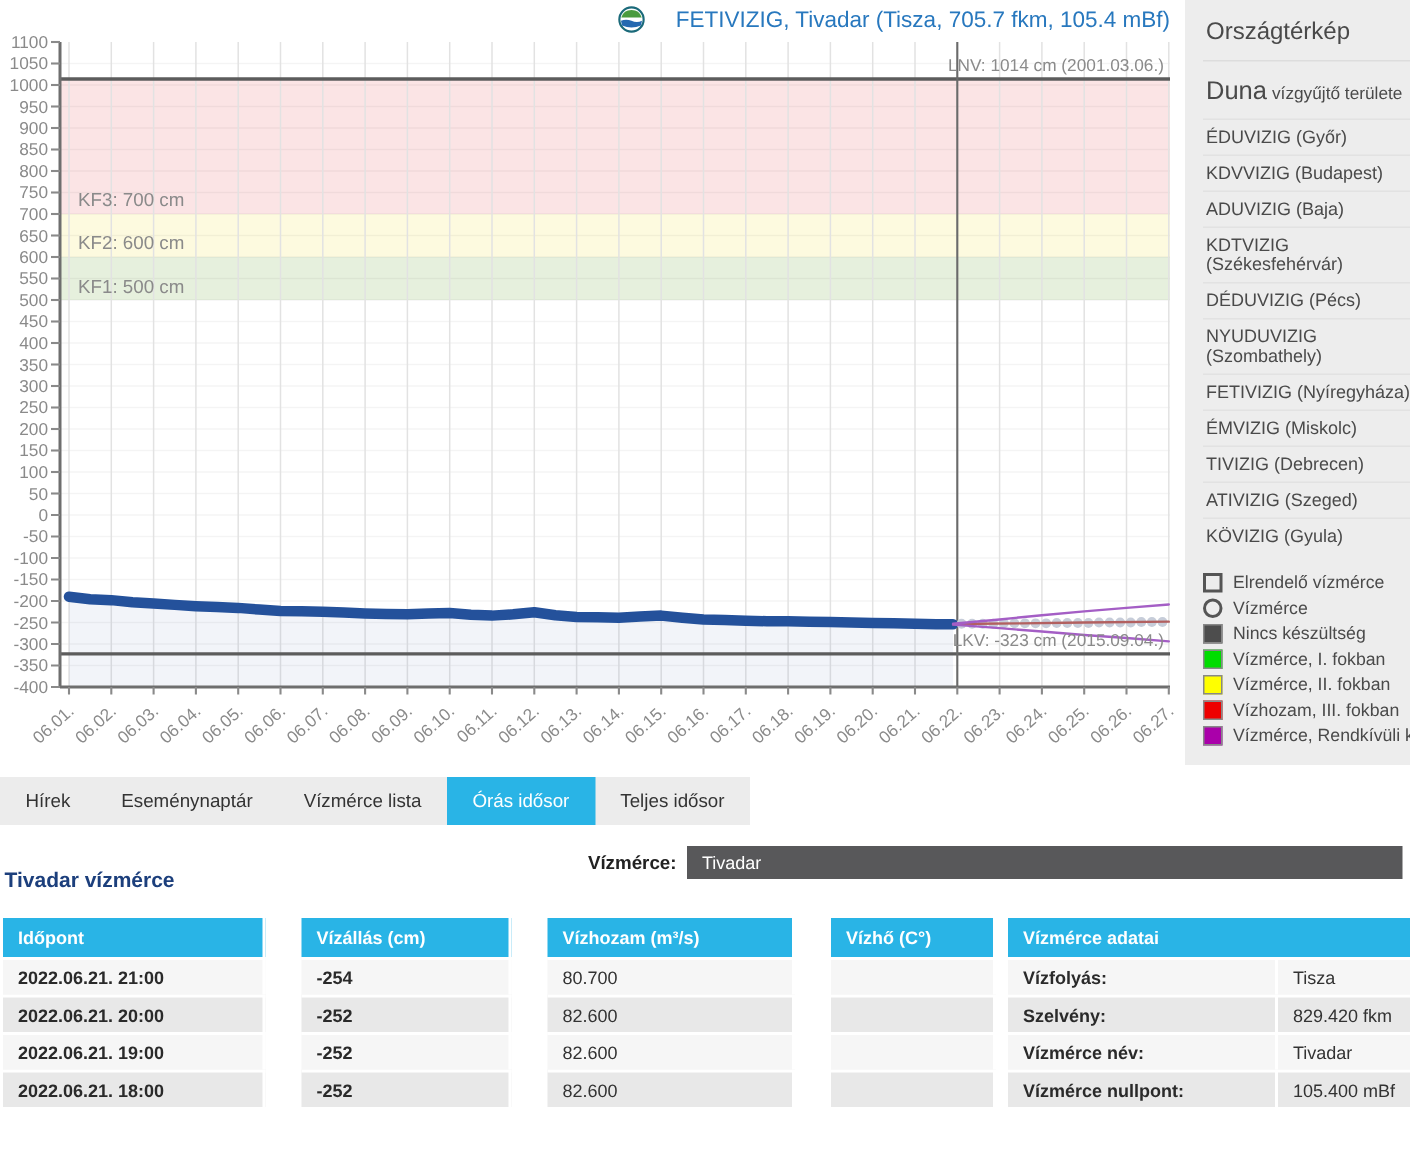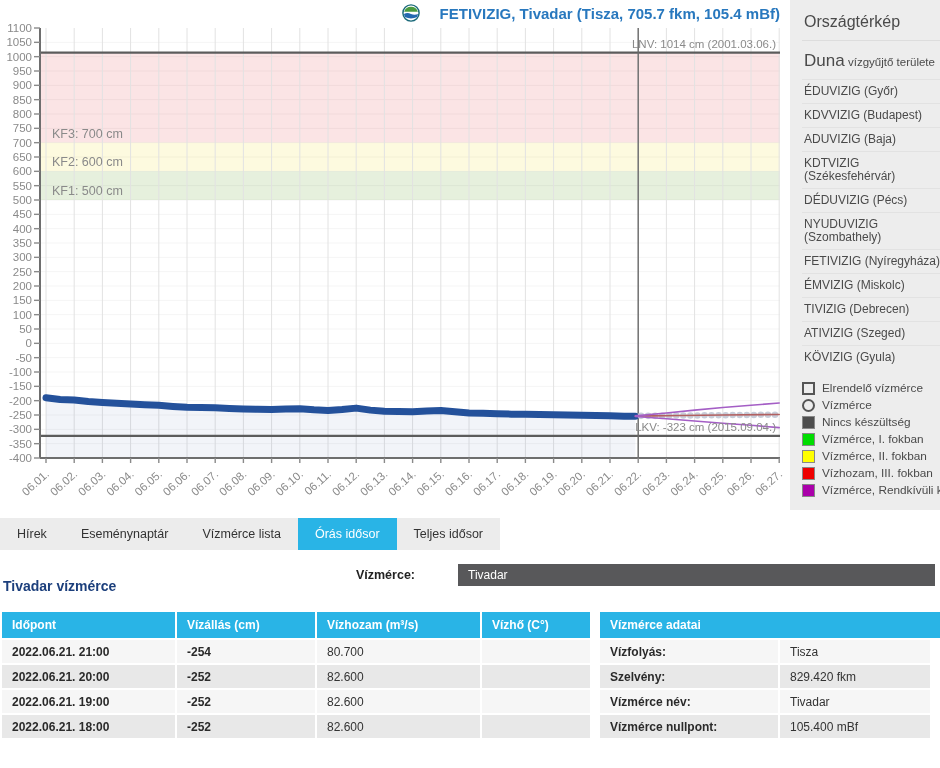--- a/index.html
+++ b/index.html
@@ -1,19 +1,19 @@
 <!DOCTYPE html>
 <html><head>
 <meta charset="utf-8">
 <style>
   html,body{margin:0;padding:0;background:#fff;}
   body{width:940px;height:768px;overflow:hidden;font-family:"Liberation Sans","DejaVu Sans",sans-serif;color:#333;}
   .top{display:flex;align-items:flex-start;}
   .chart-wrap{position:relative;width:790px;height:505px;}
-  .chart-title{position:absolute;top:4px;right:10px;display:flex;align-items:center;gap:20px;font-size:15px;font-weight:bold;color:#2878be;z-index:2;}
+  .chart-title{position:absolute;top:4px;right:10px;display:flex;align-items:center;gap:20px;font-size:15px;font-weight:normal;color:#2878be;z-index:2;}
   .chart-title svg{width:18px;height:18px;}
   #chart-svg{display:block;}
 
   
   .sidebar{width:162px;background:#ededed;box-sizing:border-box;padding:6px 8px 10px 12px;font-size:12px;color:#4a4a4a;}
   .sb-head{font-size:16px;padding:7px 0 9px 2px;}
   .sb-basin{padding:10px 0 8px 2px;border-top:1px solid #ddd;}
   .sb-basin .big{font-size:17px;}
   .sb-basin .small{font-size:11.5px;}
   .sb-item{padding:5px 0 5px 2px;border-top:1px solid #e2e2e2;line-height:13px;cursor:pointer;}
@@ -21,29 +21,29 @@
   .lg-row{display:flex;align-items:center;gap:7px;margin:3px 0;text-align:center;}
   .lg-sw{width:13px;height:13px;flex:0 0 13px;box-sizing:border-box;}
   .lg-label{font-size:11.8px;white-space:nowrap;}
 
   
   .tabs{display:inline-flex;background:#ececec;margin:8px 0 0 0;}
   .tab{padding:9px 17px;font-size:12.5px;color:#333;cursor:pointer;white-space:nowrap;}
   .tab.active{background:#29b4e6;color:#fff;}
 
   
-  .selector-row{display:flex;align-items:center;justify-content:flex-end;margin-top:14px;padding-right:5px;gap:36px;}
+  .selector-row{display:flex;align-items:center;justify-content:flex-end;margin-top:14px;padding-right:5px;}
   .selector-label{font-size:12.5px;font-weight:bold;color:#222;margin-right:7px;}
   .select-box{width:477px;height:22px;box-sizing:border-box;background:#58585a;color:#fff;font-size:12px;line-height:22px;padding:0 10px;cursor:pointer;}
 
   .section-title{margin:-8px 0 0 3px;font-size:14px;font-weight:bold;color:#1c3f7c;}
 
   
   .tables{display:flex;margin:18px 0 0 2px;gap:8px;}
-  .t-row,.t-head{display:grid;grid-template-columns:175px 140px 165px 110px;}
+  .t-row,.t-head{display:grid;grid-template-columns:175px 140px 165px 110px;gap:24px;}
   .i-row,.i-head{display:grid;grid-template-columns:180px 152px;}
   .t-head > div,.i-head{background:#29b4e6;color:#fff;font-weight:bold;font-size:12px;padding:6px 10px;border-right:2px solid #fff;box-sizing:border-box;}
   .i-head{border-right:none;}
   .cell{font-size:12px;padding:5px 10px;border-right:2px solid #fff;border-top:2px solid #fff;box-sizing:border-box;height:25px;line-height:15px;}
   .cell.b{font-weight:bold;color:#2a2a2a;}
   .row-light > .cell{background:#f6f6f6;}
   .row-dark > .cell{background:#e8e8e8;}
 </style>
 </head>
 <body>

